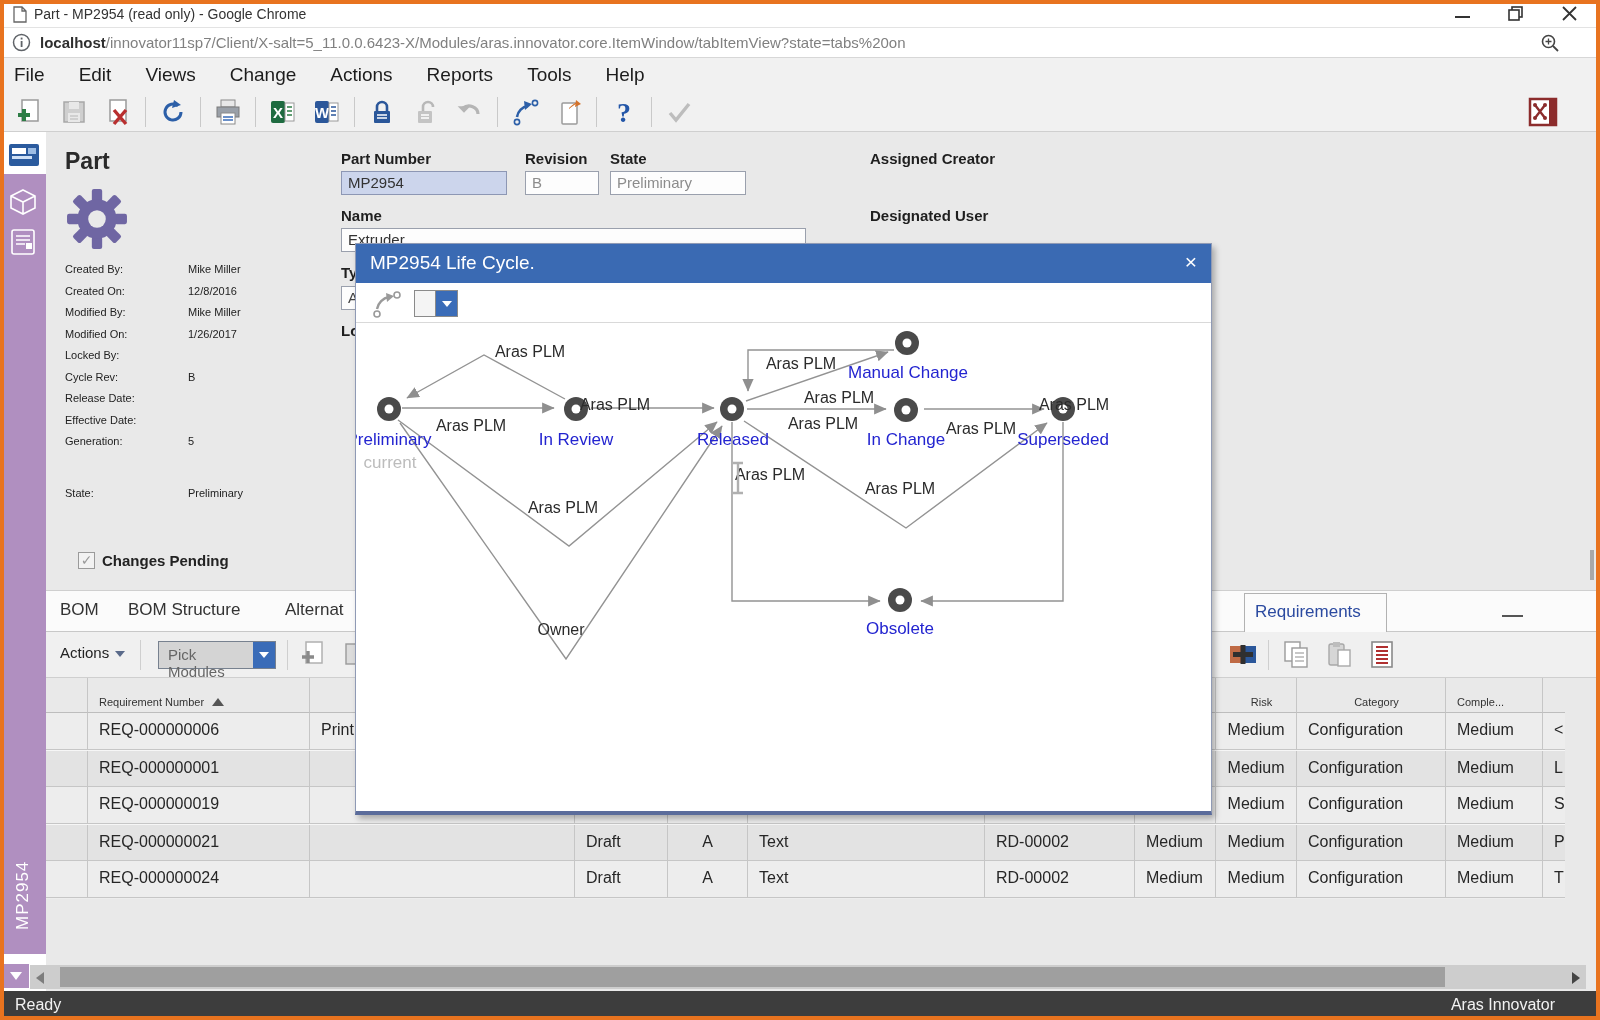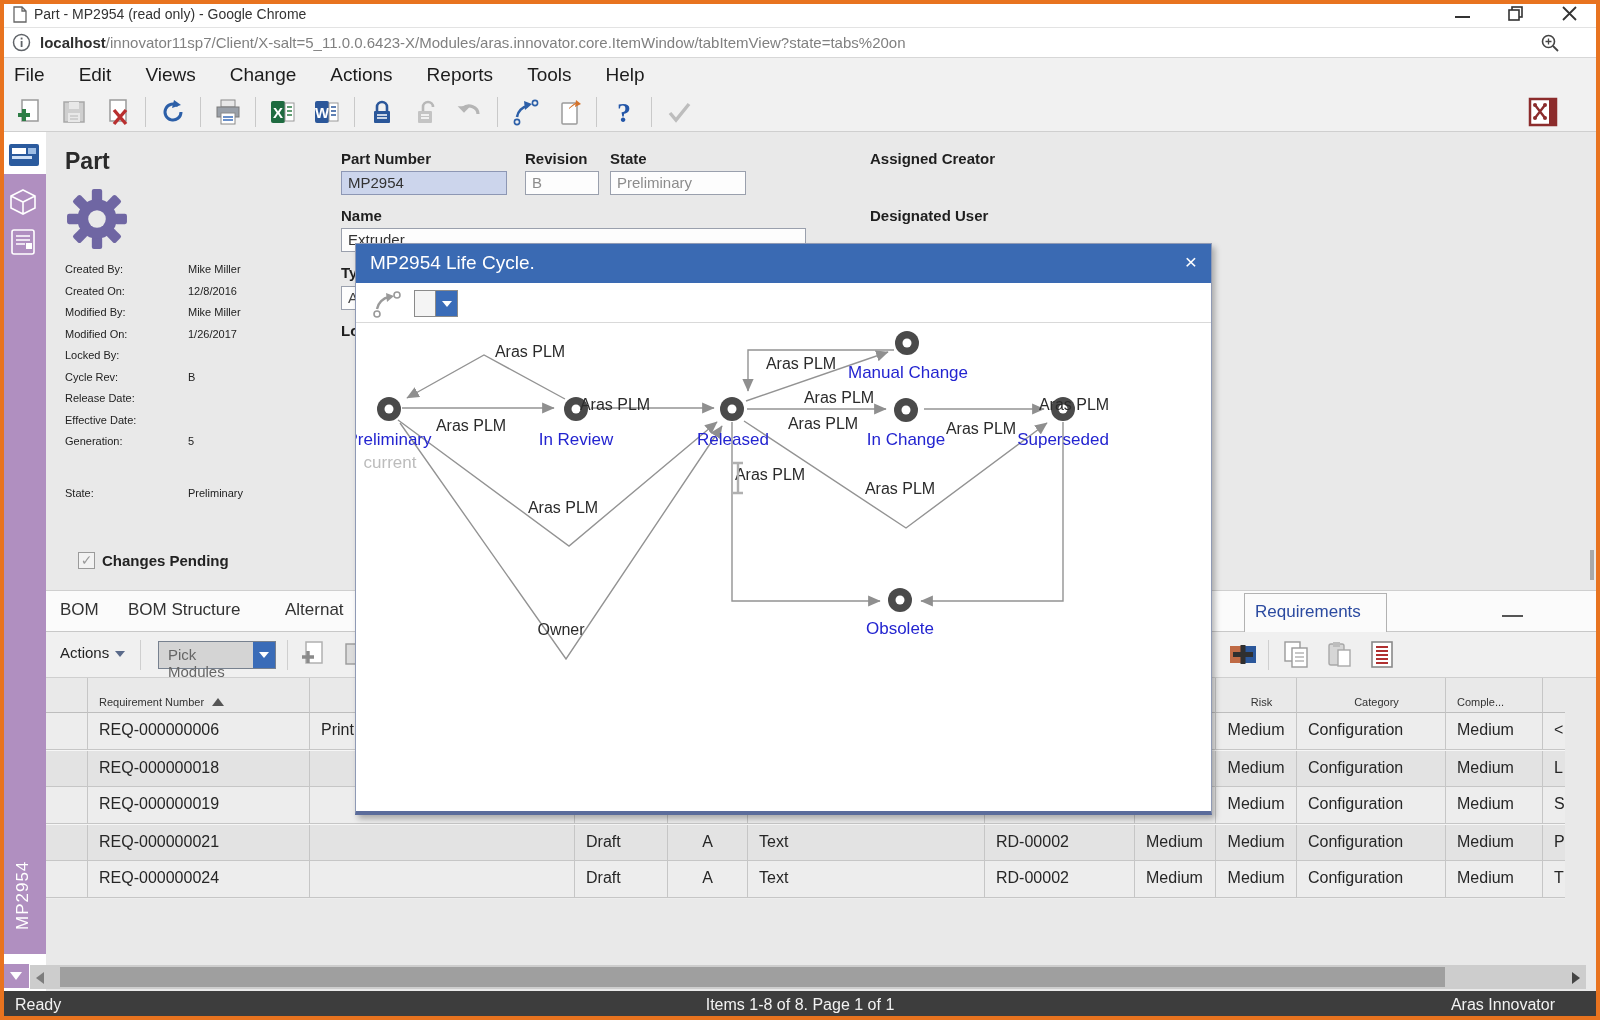--- a/index.html
+++ b/index.html
@@ -423,21 +423,21 @@
         <div class="gc" style="width: 237px;"></div>
         <div class="gc" style="width: 150px;"></div>
         <div class="gc" style="width: 81px;"></div>
         <div class="gc ctr" style="width: 81px;">Medium</div>
         <div class="gc" style="width: 149px;">Configuration</div>
         <div class="gc" style="width: 97px;">Medium</div>
         <div class="gc" style="width: 40px;">&lt;</div>
       </div>
       <div class="grow odd">
         <div class="gc" style="width: 42px;"></div>
-        <div class="gc" style="width: 222px;">REQ-000000018</div>
+        <div class="gc" style="width: 222px;">REQ-000000001</div>
         <div class="gc" style="width: 265px;"></div>
         <div class="gc" style="width: 93px;"></div>
         <div class="gc ctr" style="width: 80px;"></div>
         <div class="gc" style="width: 237px;"></div>
         <div class="gc" style="width: 150px;"></div>
         <div class="gc" style="width: 81px;"></div>
         <div class="gc ctr" style="width: 81px;">Medium</div>
         <div class="gc" style="width: 149px;">Configuration</div>
         <div class="gc" style="width: 97px;">Medium</div>
         <div class="gc" style="width: 40px;">L</div>
@@ -487,21 +487,20 @@
     </div>
 </div>
 
 <div id="hscroll-track" class="abs"></div>
 <div id="hscroll-thumb" class="abs"></div>
 <div id="arr-left" class="scroll-arrow"></div>
 <div id="arr-right" class="scroll-arrow"></div>
 <div id="vscroll-thumb" class="abs"></div>
 <div id="statusbar" class="abs">
   <div id="status-left">Ready</div>
-  <div id="status-center">Items 1-8 of 8. Page 1 of 1</div>
   <div id="status-right">Aras Innovator</div>
 </div>
 
 <div id="modal" class="abs">
   <div id="modal-header">
     <div id="modal-title">MP2954 Life Cycle.</div>
     <div id="modal-close">×</div>
   </div>
   <div id="modal-toolbar">
     <svg style="position:absolute;left:14px;top:5px" width="34" height="32">

